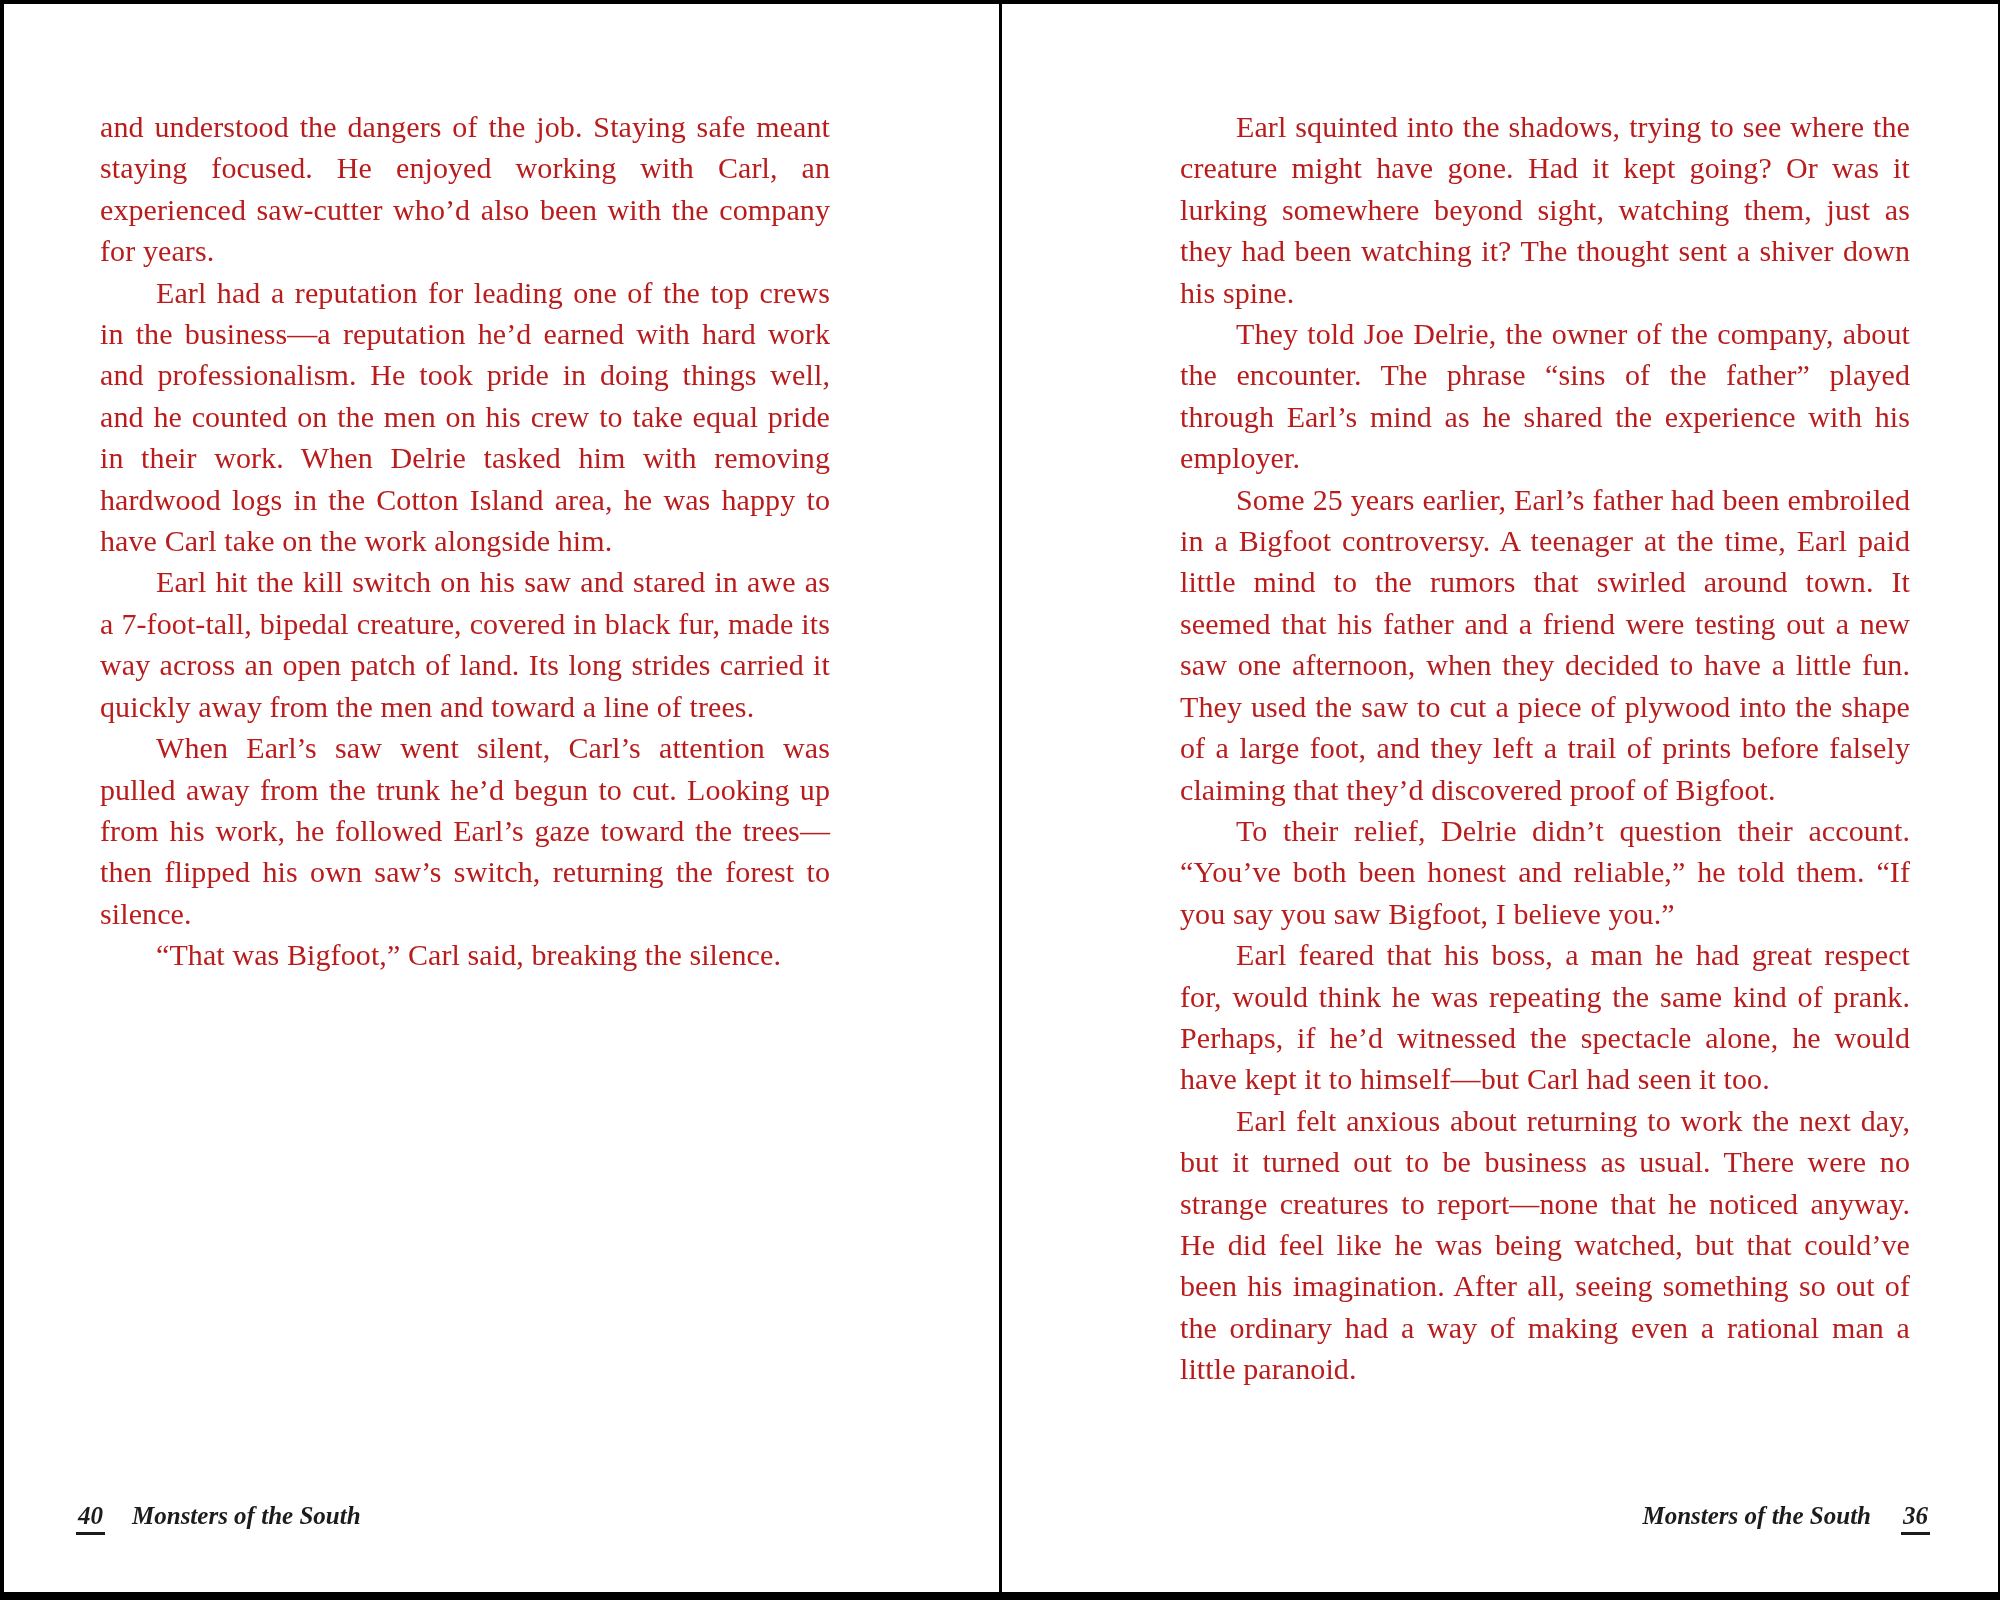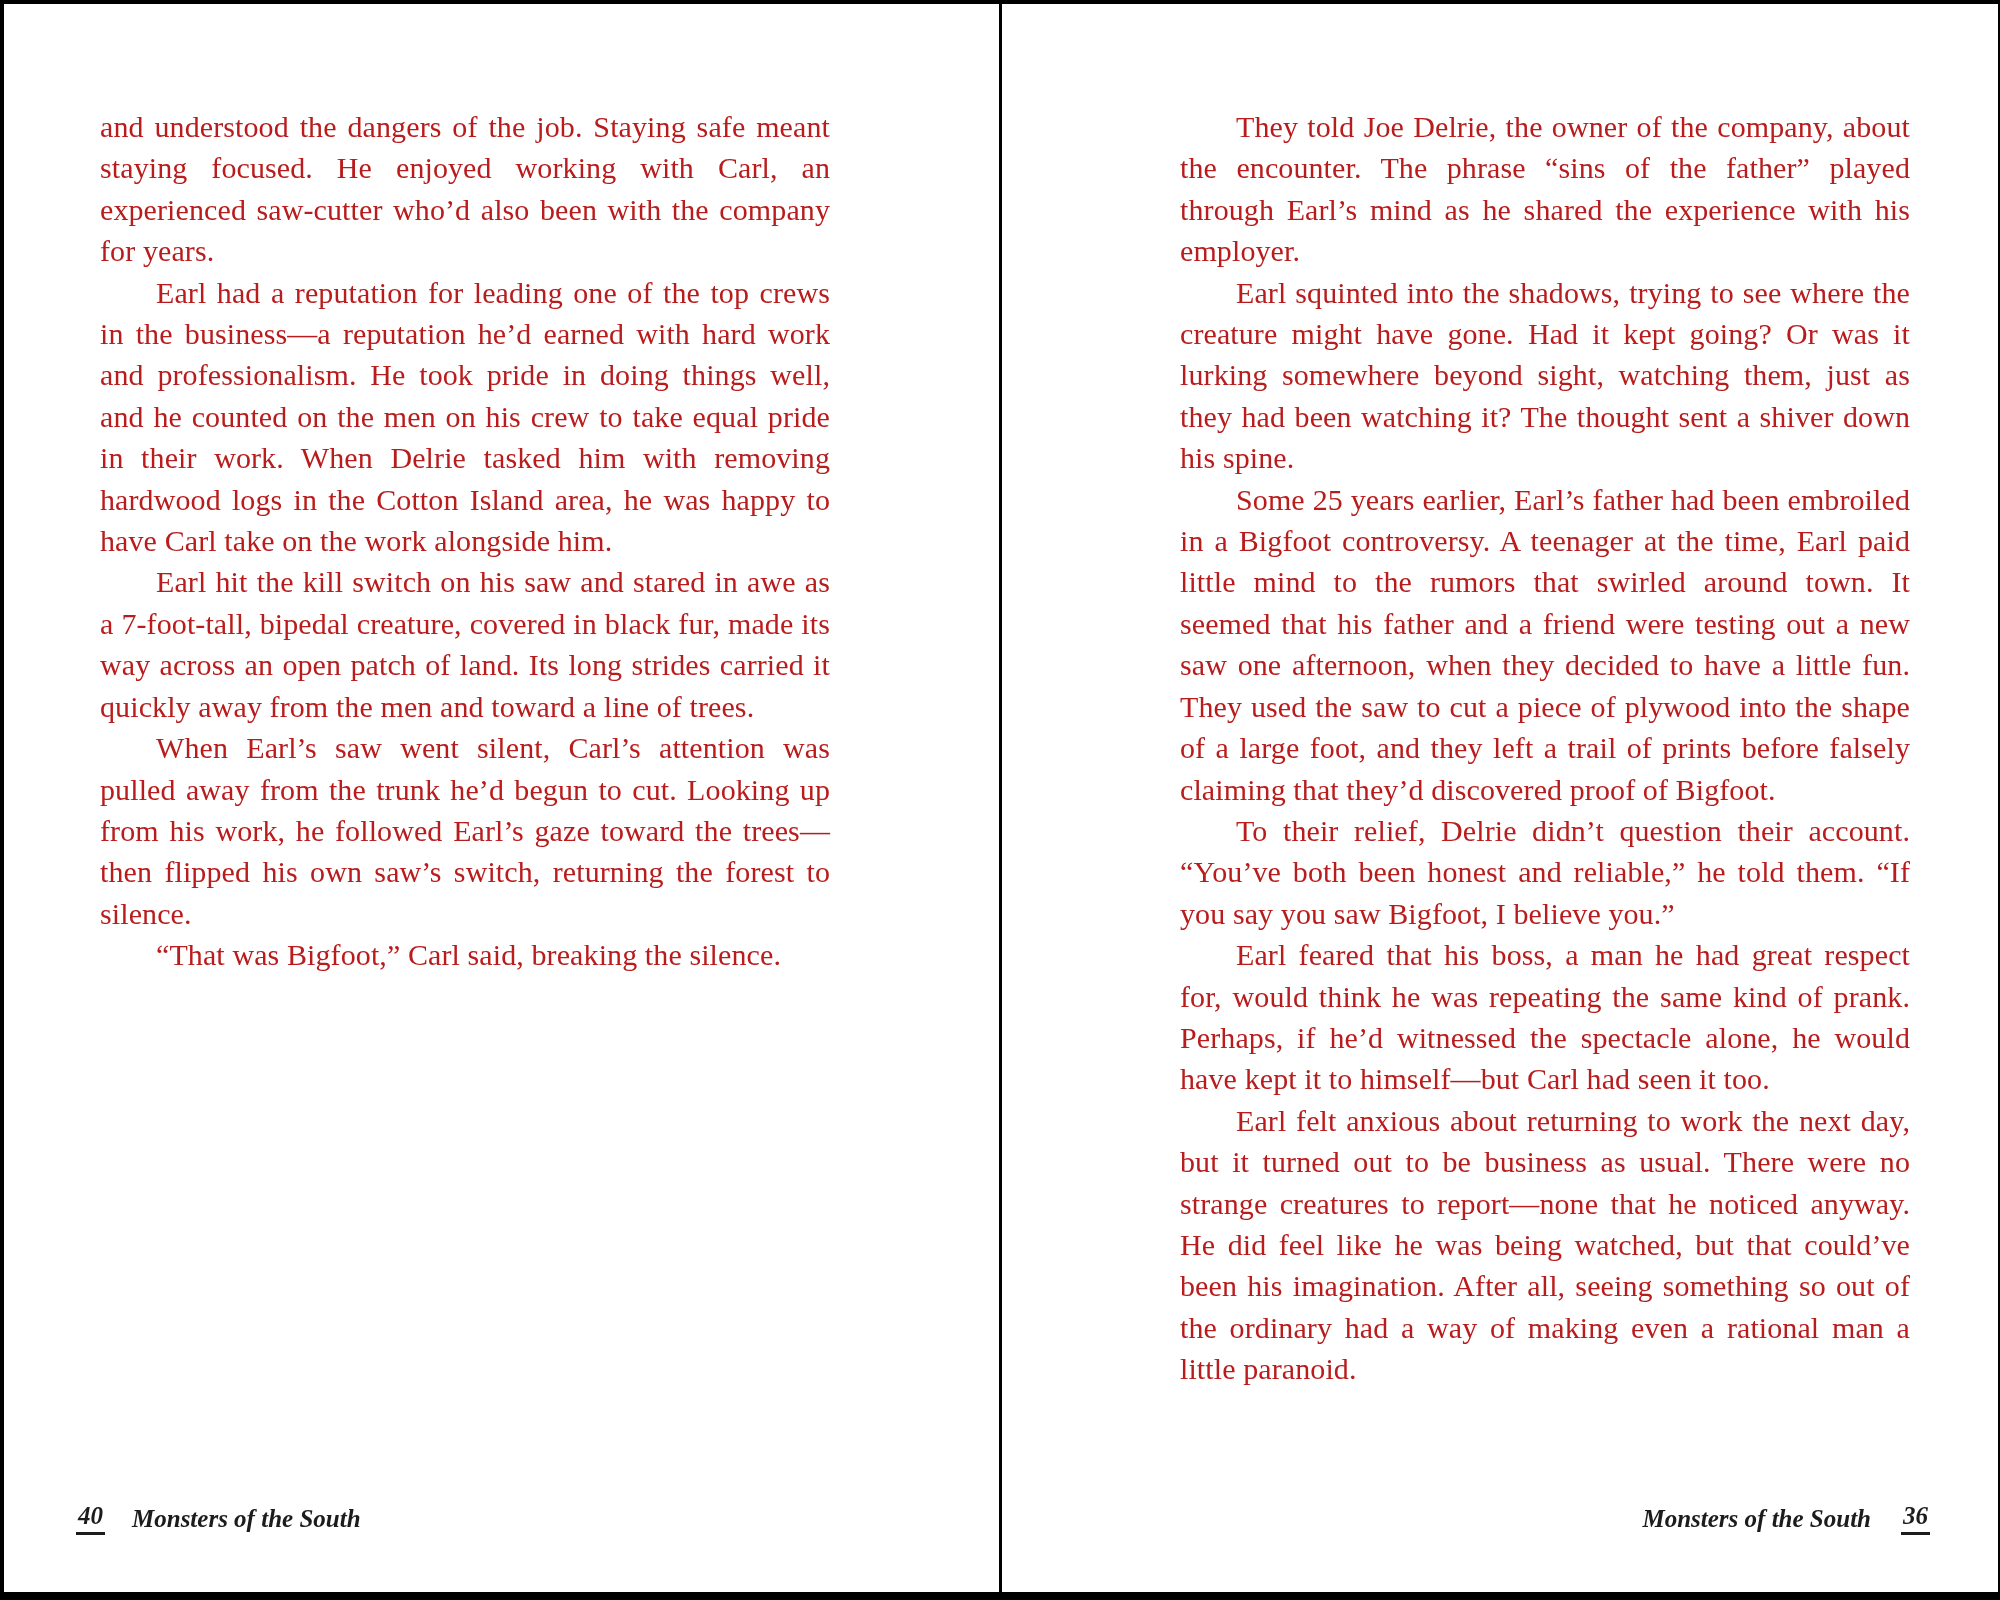--- a/index.html
+++ b/index.html
@@ -37,21 +37,21 @@
   .text-block p.continuation { text-indent: 0; }
 
   .footer {
     position: absolute;
     top: 1502px;
     color: #1c1c1c;
     font-size: 25px;
     font-weight: bold;
     font-style: italic;
     display: flex;
-    align-items: center;
+    align-items: flex-start;
     white-space: nowrap;
   }
   #left-footer  { left: 76px;  gap: 27px; }
   #right-footer { right: 68px; gap: 30px; }
   .pagenum {
     border-bottom: 3px solid #1c1c1c;
     padding: 0 2px 2px 2px;
   }
 </style>
 </head>
@@ -74,22 +74,22 @@
       <p>“That was Bigfoot,” Carl said, breaking the silence.</p>
     </div>
     <div class="footer" id="left-footer">
       <span class="pagenum">40</span>
       <span>Monsters of the South</span>
     </div>
   </div>
 
   <div class="page" id="right-page">
     <div class="text-block" id="right-text">
+      <p>Earl squinted into the shadows, trying to see where the creature might have gone. Had it kept going? Or was it lurking somewhere beyond sight, watching them, just as they had been watching it? The thought sent a shiver down his spine.</p>
       <p>They told Joe Delrie, the owner of the company, about the encounter. The phrase “sins of the father” played through Earl’s mind as he shared the experience with his employer.</p>
-      <p>Earl squinted into the shadows, trying to see where the creature might have gone. Had it kept going? Or was it lurking somewhere beyond sight, watching them, just as they had been watching it? The thought sent a shiver down his spine.</p>
       <p>Some 25 years earlier, Earl’s father had been embroiled in a Bigfoot controversy. A teenager at the time, Earl paid little mind to the rumors that swirled around town. It seemed that his father and a friend were testing out a new saw one afternoon, when they decided to have a little fun. They used the saw to cut a piece of plywood into the shape of a large foot, and they left a trail of prints before falsely claiming that they’d discovered proof of Bigfoot.</p>
       <p>To their relief, Delrie didn’t question their account. “You’ve both been honest and reliable,” he told them. “If you say you saw Bigfoot, I believe you.”</p>
       <p>Earl feared that his boss, a man he had great respect for, would think he was repeating the same kind of prank. Perhaps, if he’d witnessed the spectacle alone, he would have kept it to himself—but Carl had seen it too.</p>
       <p>Earl felt anxious about returning to work the next day, but it turned out to be business as usual. There were no strange creatures to report—none that he noticed anyway. He did feel like he was being watched, but that could’ve been his imagination. After all, seeing something so out of the ordinary had a way of making even a rational man a little paranoid.</p>
     </div>
     <div class="footer" id="right-footer">
       <span>Monsters of the South</span>
       <span class="pagenum">36</span>
     </div>
   </div>

